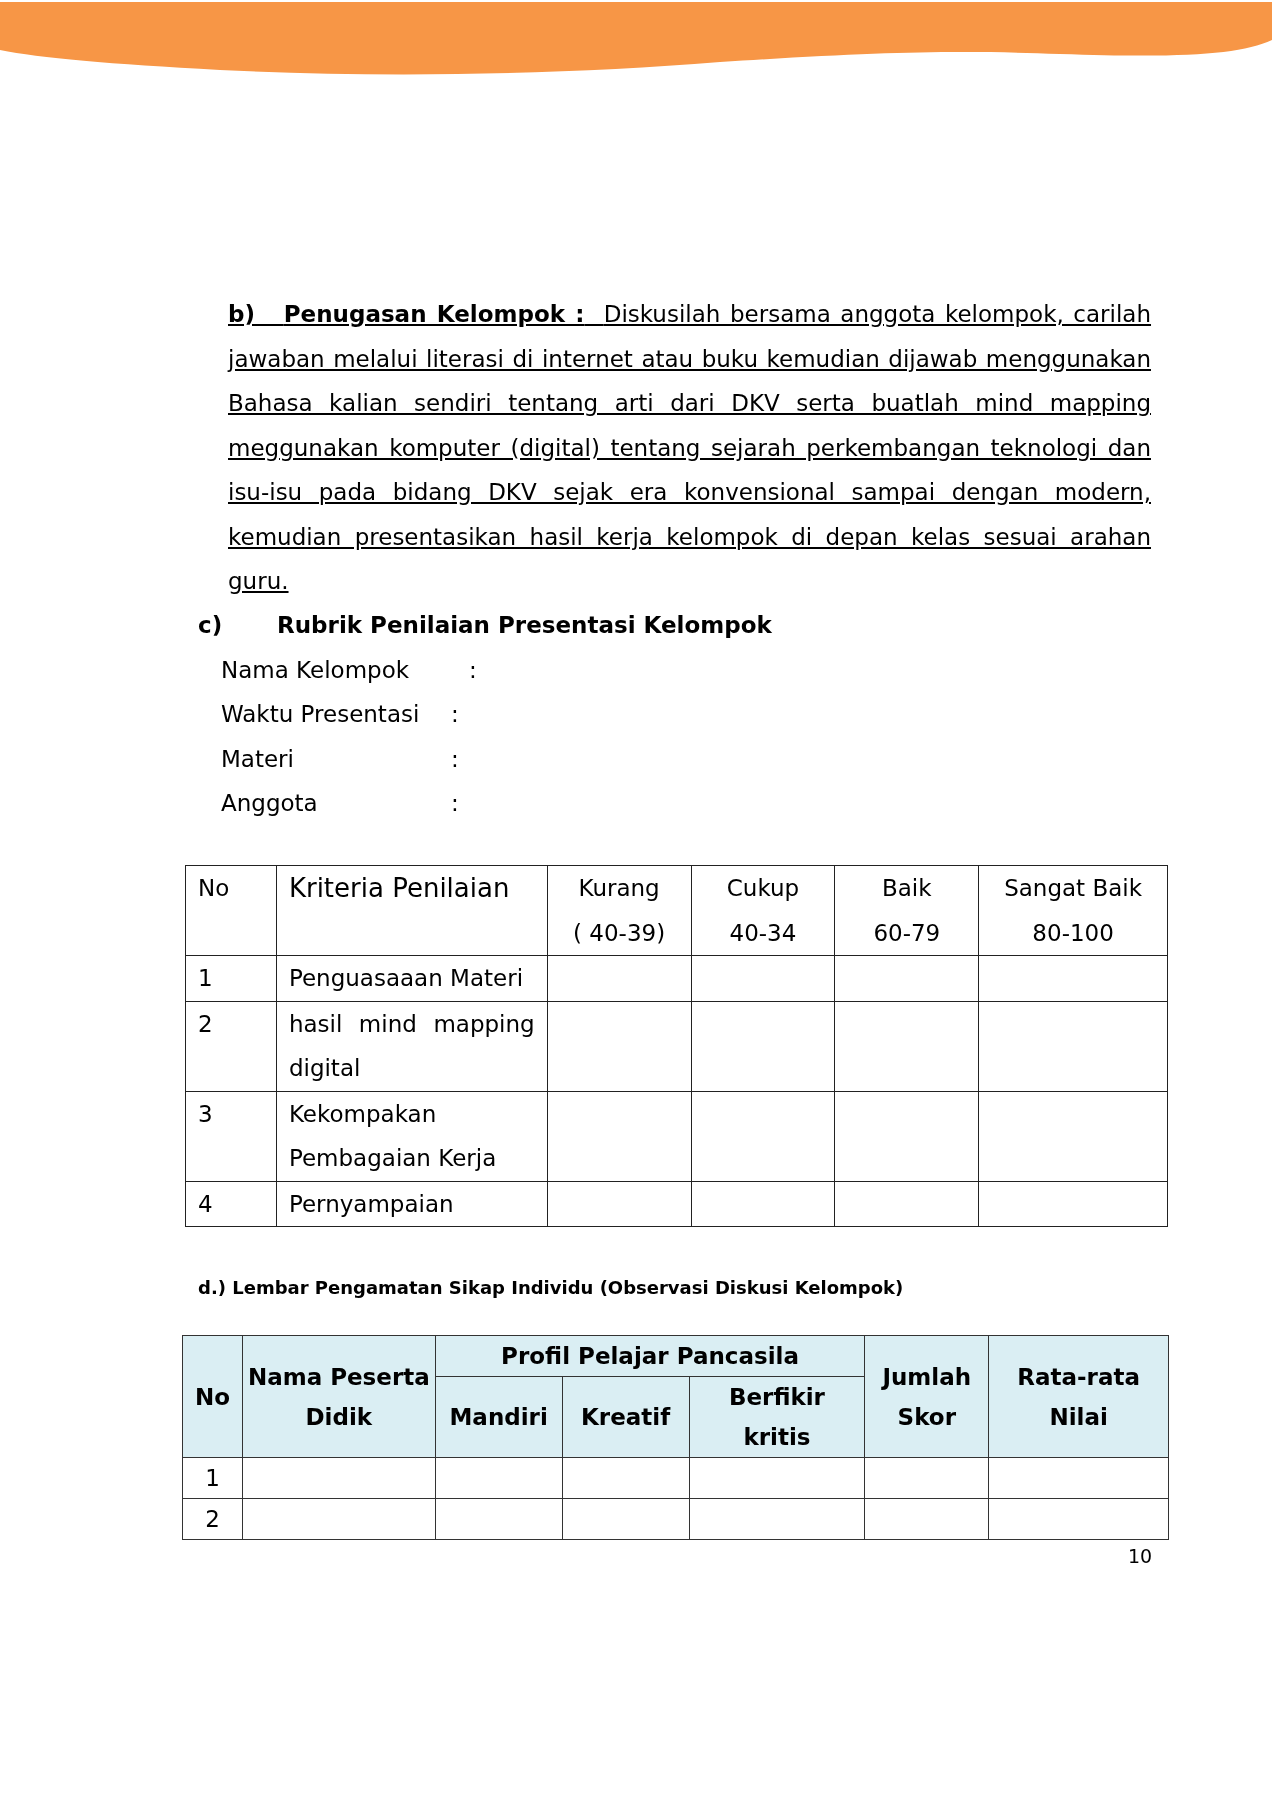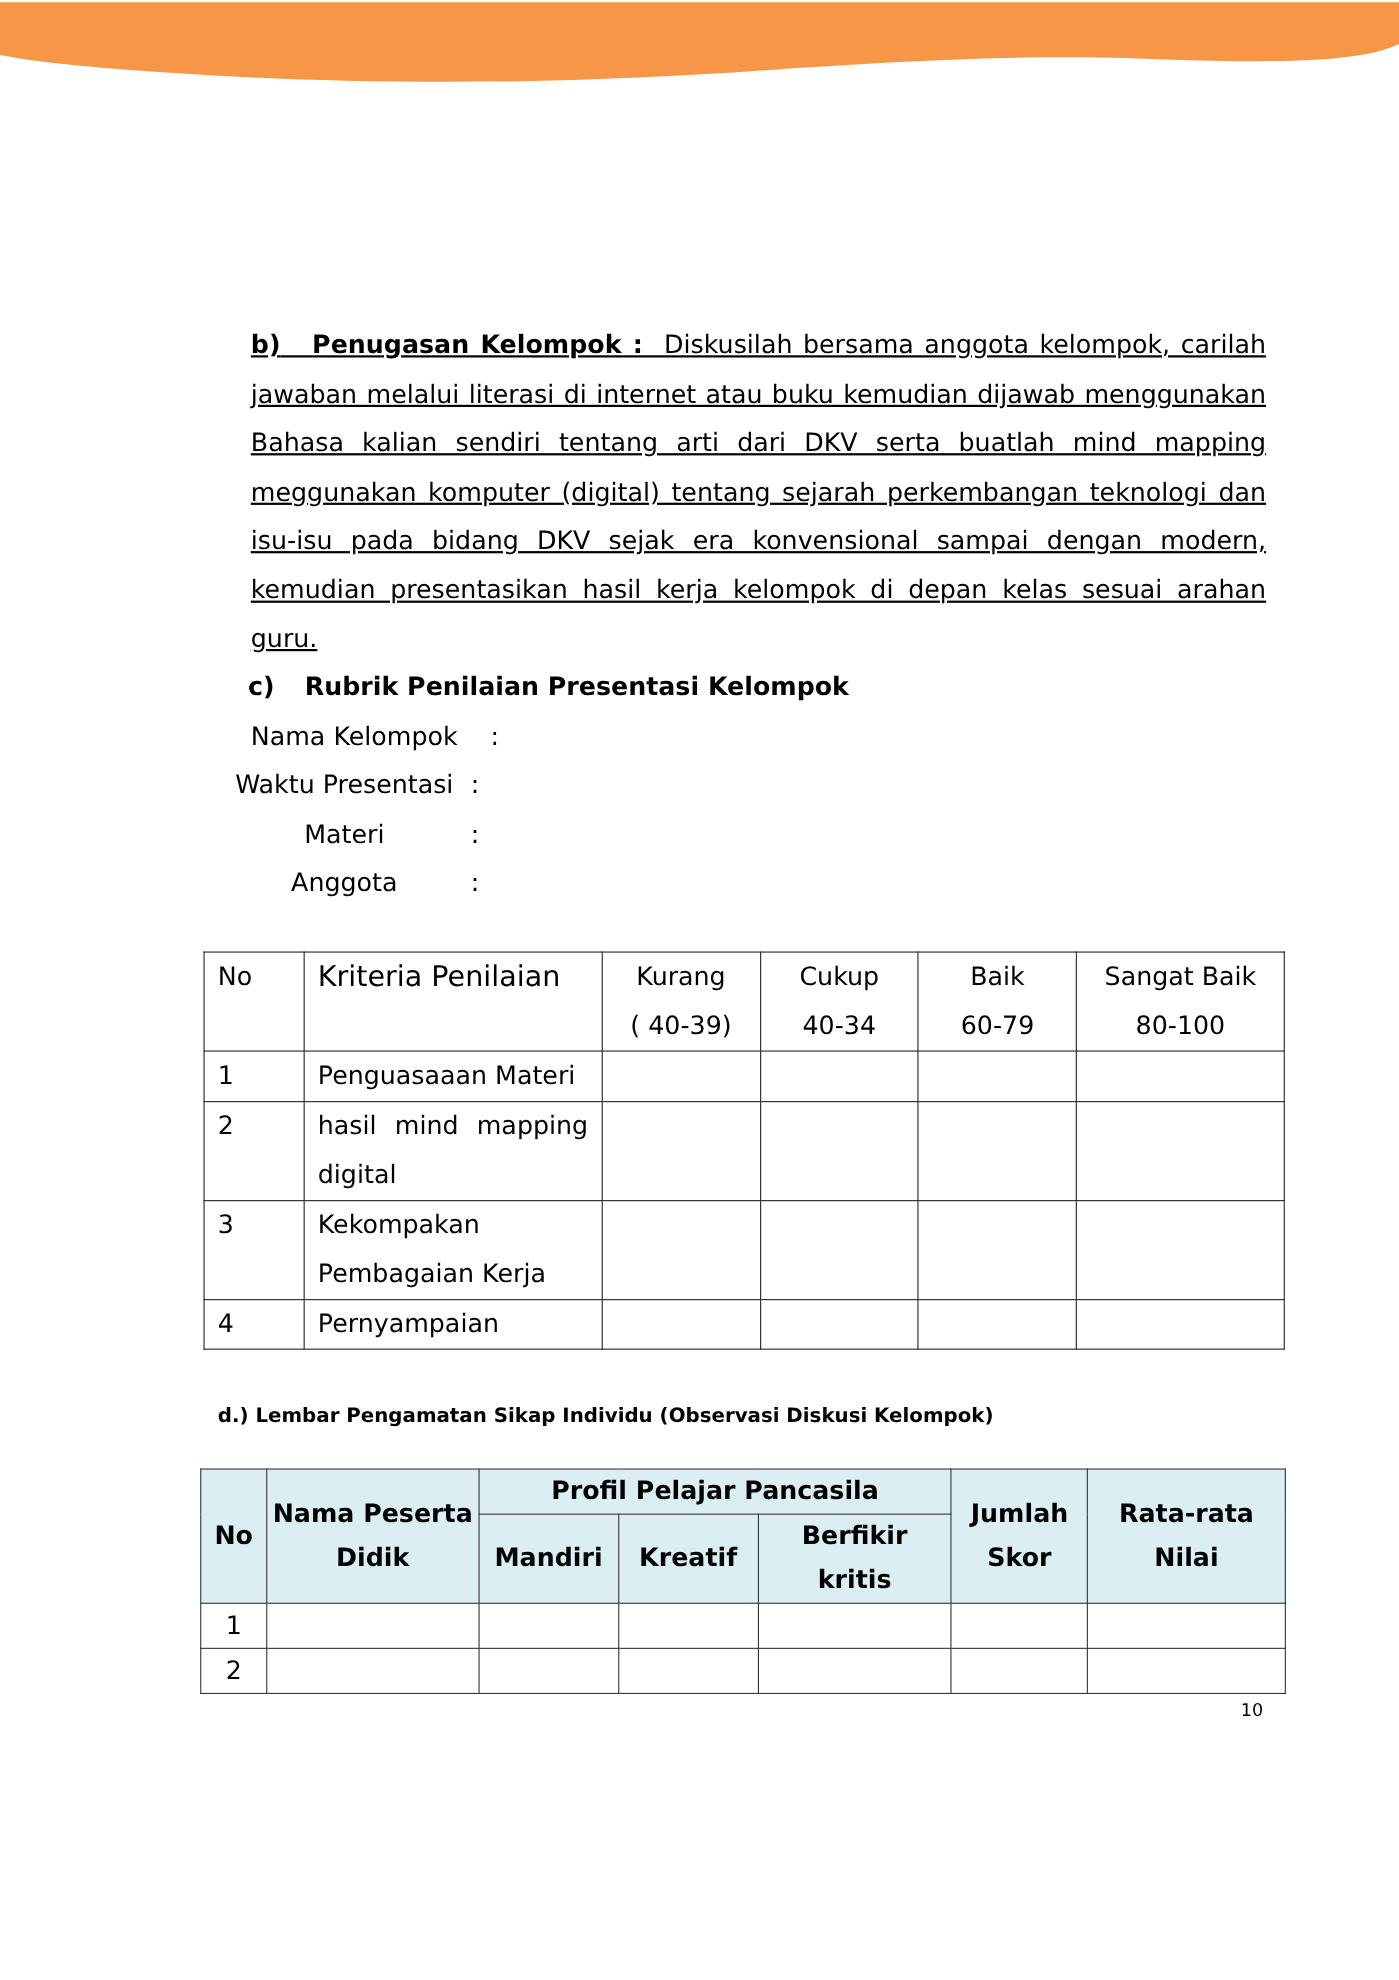--- a/index.html
+++ b/index.html
@@ -1,35 +1,35 @@
 <!DOCTYPE html>
 <html><head>
 <meta charset="utf-8">
 <style>
   html, body { margin: 0; padding: 0; background: #ffffff; }
   body { width: 1272px; height: 1800px; position: relative; overflow: hidden;
          font-family: "DejaVu Sans", "Liberation Sans", sans-serif; color: #000; }
   .wave { position: absolute; left: 0; top: 0; width: 1272px; height: 80px; }
-  .p { position: absolute; font-size: 23px; line-height: 44.5px; text-align: center; }
+  .p { position: absolute; font-size: 23px; line-height: 44.5px; }
   .para { left: 228px; top: 292px; width: 923px; text-align: justify; text-align-last: left; text-decoration: underline; }
   .para b { font-weight: bold; }
   .heading-c { left: 198px; top: 603px; font-weight: bold; }
   .heading-c .lbl { display: inline-block; width: 79px; }
   .info { left: 198px; }
-  .info .k { display: inline-block; width: 230px; }
+  .info .k { display: inline-block; width: 230px; margin-left: 23px; }
   table { border-collapse: collapse; position: absolute; font-size: 23px; }
   .t1 { left: 185px; top: 865px; width: 983px; }
   .t1 td { border: 1.5px solid #222; vertical-align: top; padding: 0 12px; line-height: 44.5px; }
   .t1 .c { text-align: center; }
   .d-heading { left: 198px; top: 1268px; font-size: 18px; font-weight: bold; line-height: 40px; }
   .t2 { left: 182px; top: 1335px; width: 987px; }
   .t2 td { border: 1.5px solid #333; text-align: center; font-weight: bold; line-height: 40px; padding: 0 4px; }
   .t2 .hdr { background: #daeef3; }
   .t2 .row td { height: 40px; font-weight: normal; }
-  .pagenum { position: absolute; left: 1128px; top: 1545px; font-size: 16px; text-align: right; }
+  .pagenum { position: absolute; left: 1128px; top: 1545px; font-size: 19px; text-align: right; }
 </style>
 </head>
 <body>
 
 <svg class="wave" viewBox="0 0 1272 80" preserveAspectRatio="none">
   <path d="M0,2 L1272,2 L1272,40 C1240,55 1180,58 1060,54 C950,50 880,52 720,62 C560,75 380,78 220,70 C110,64 40,58 0,50 Z" fill="#f79646"></path>
 </svg>
 
 <div class="p para">
   <b>b)</b>&nbsp;&nbsp;

